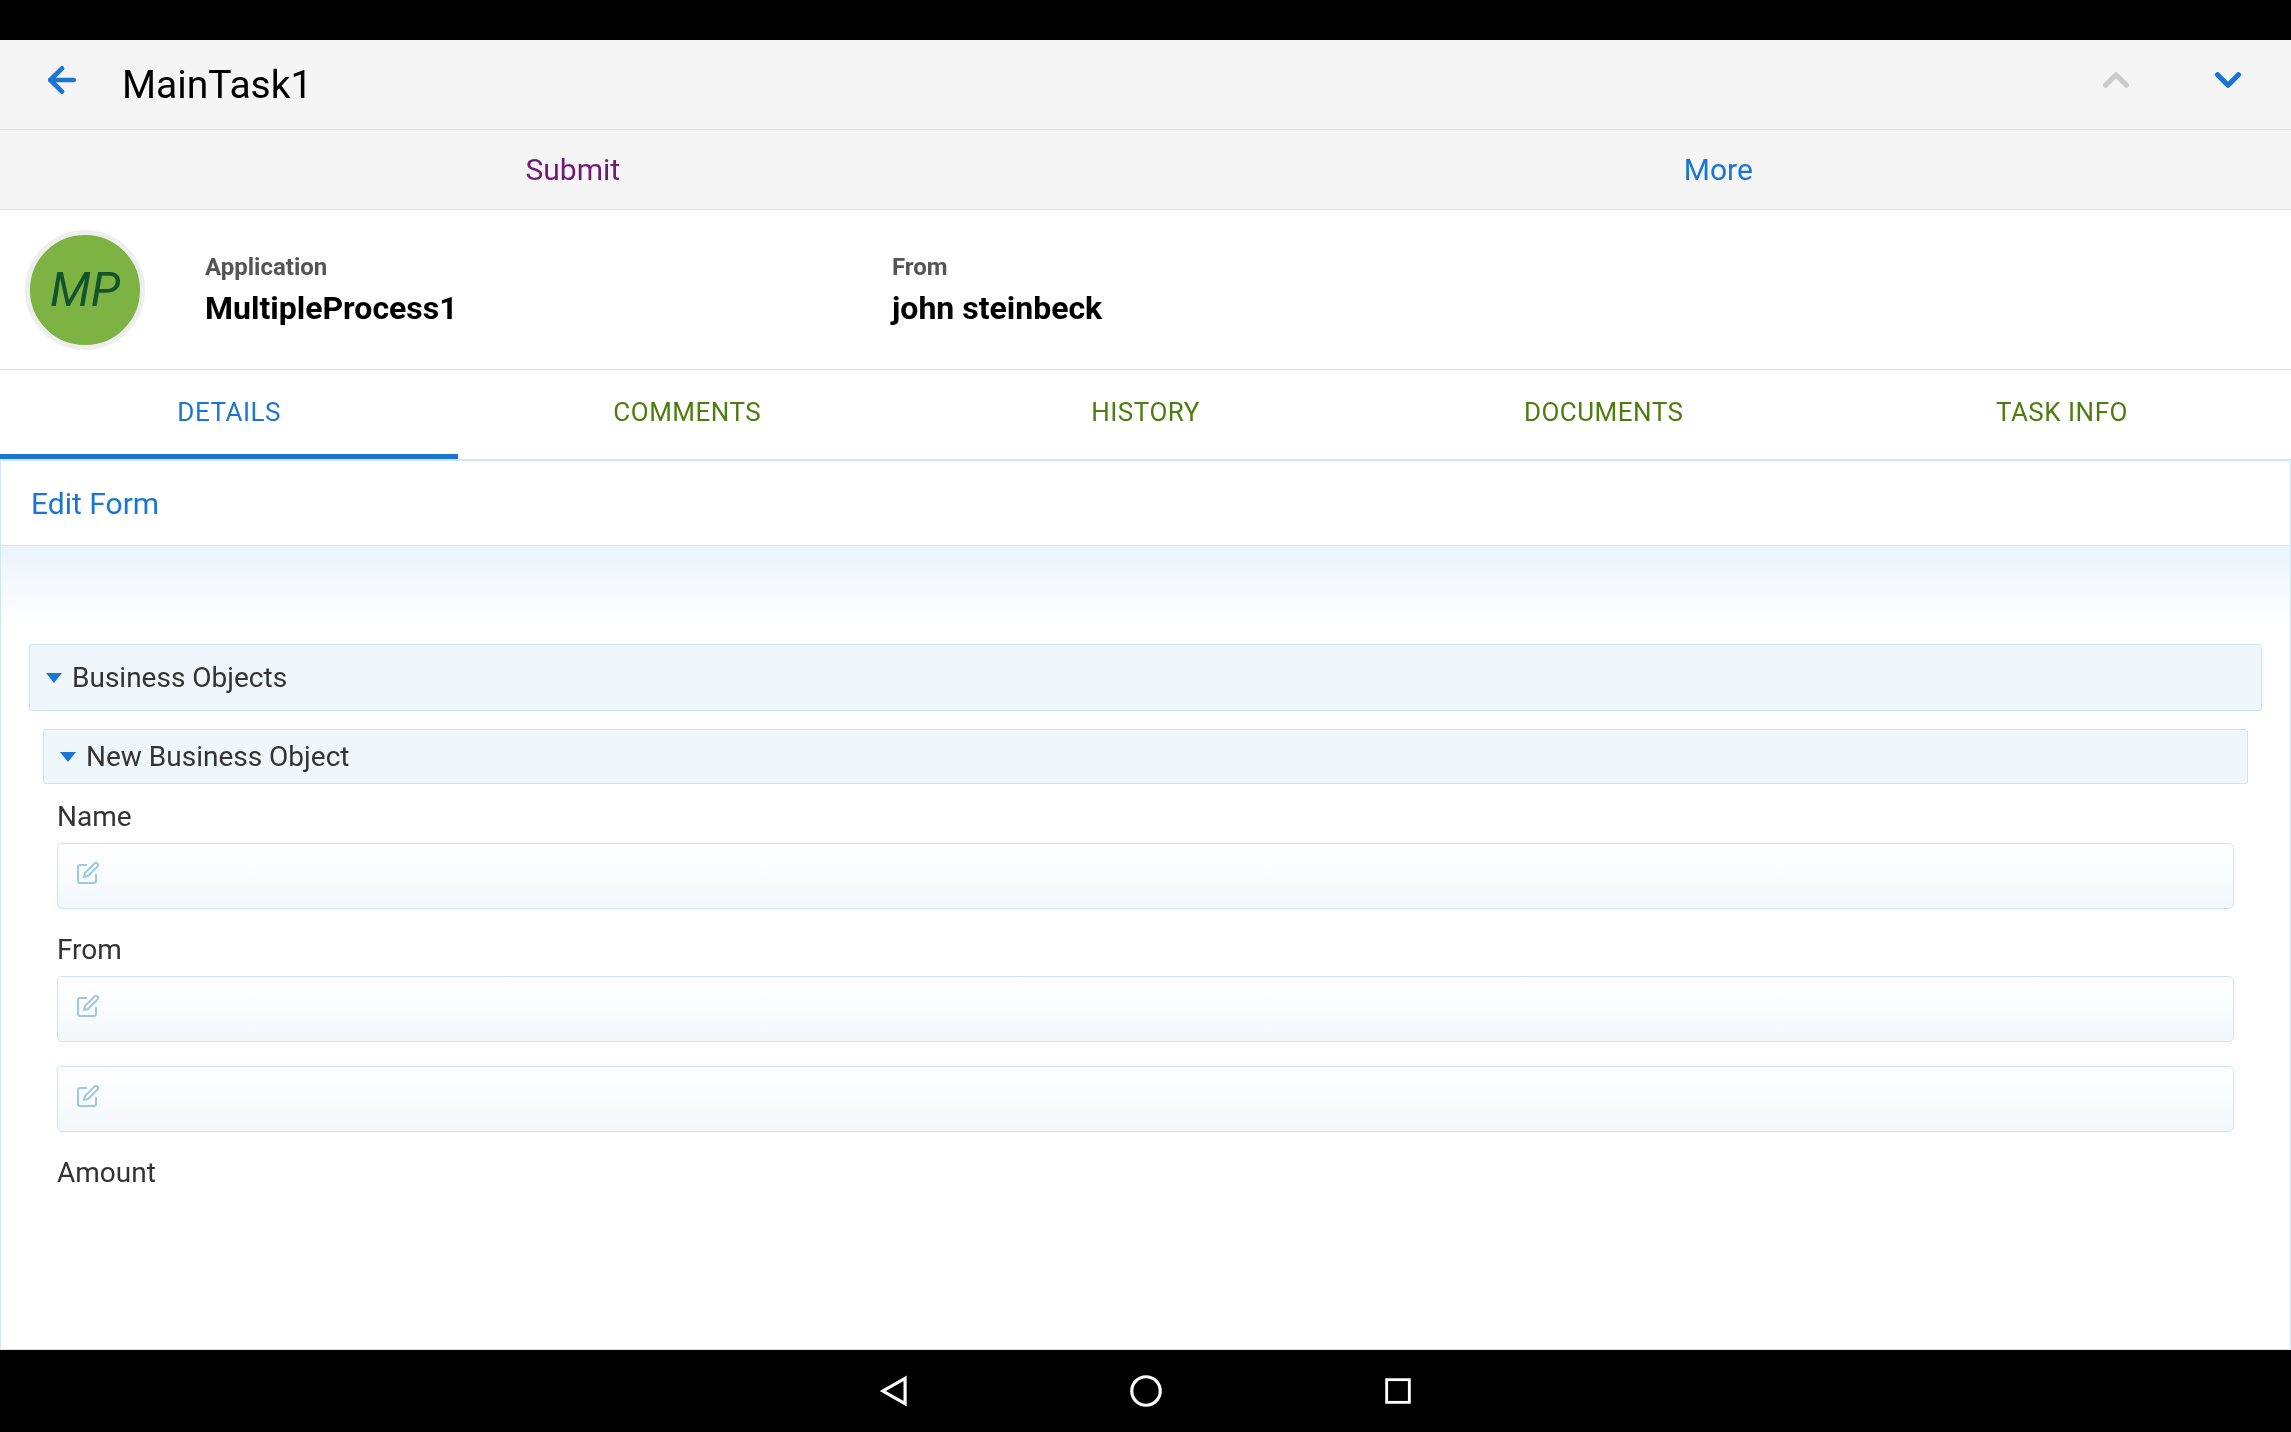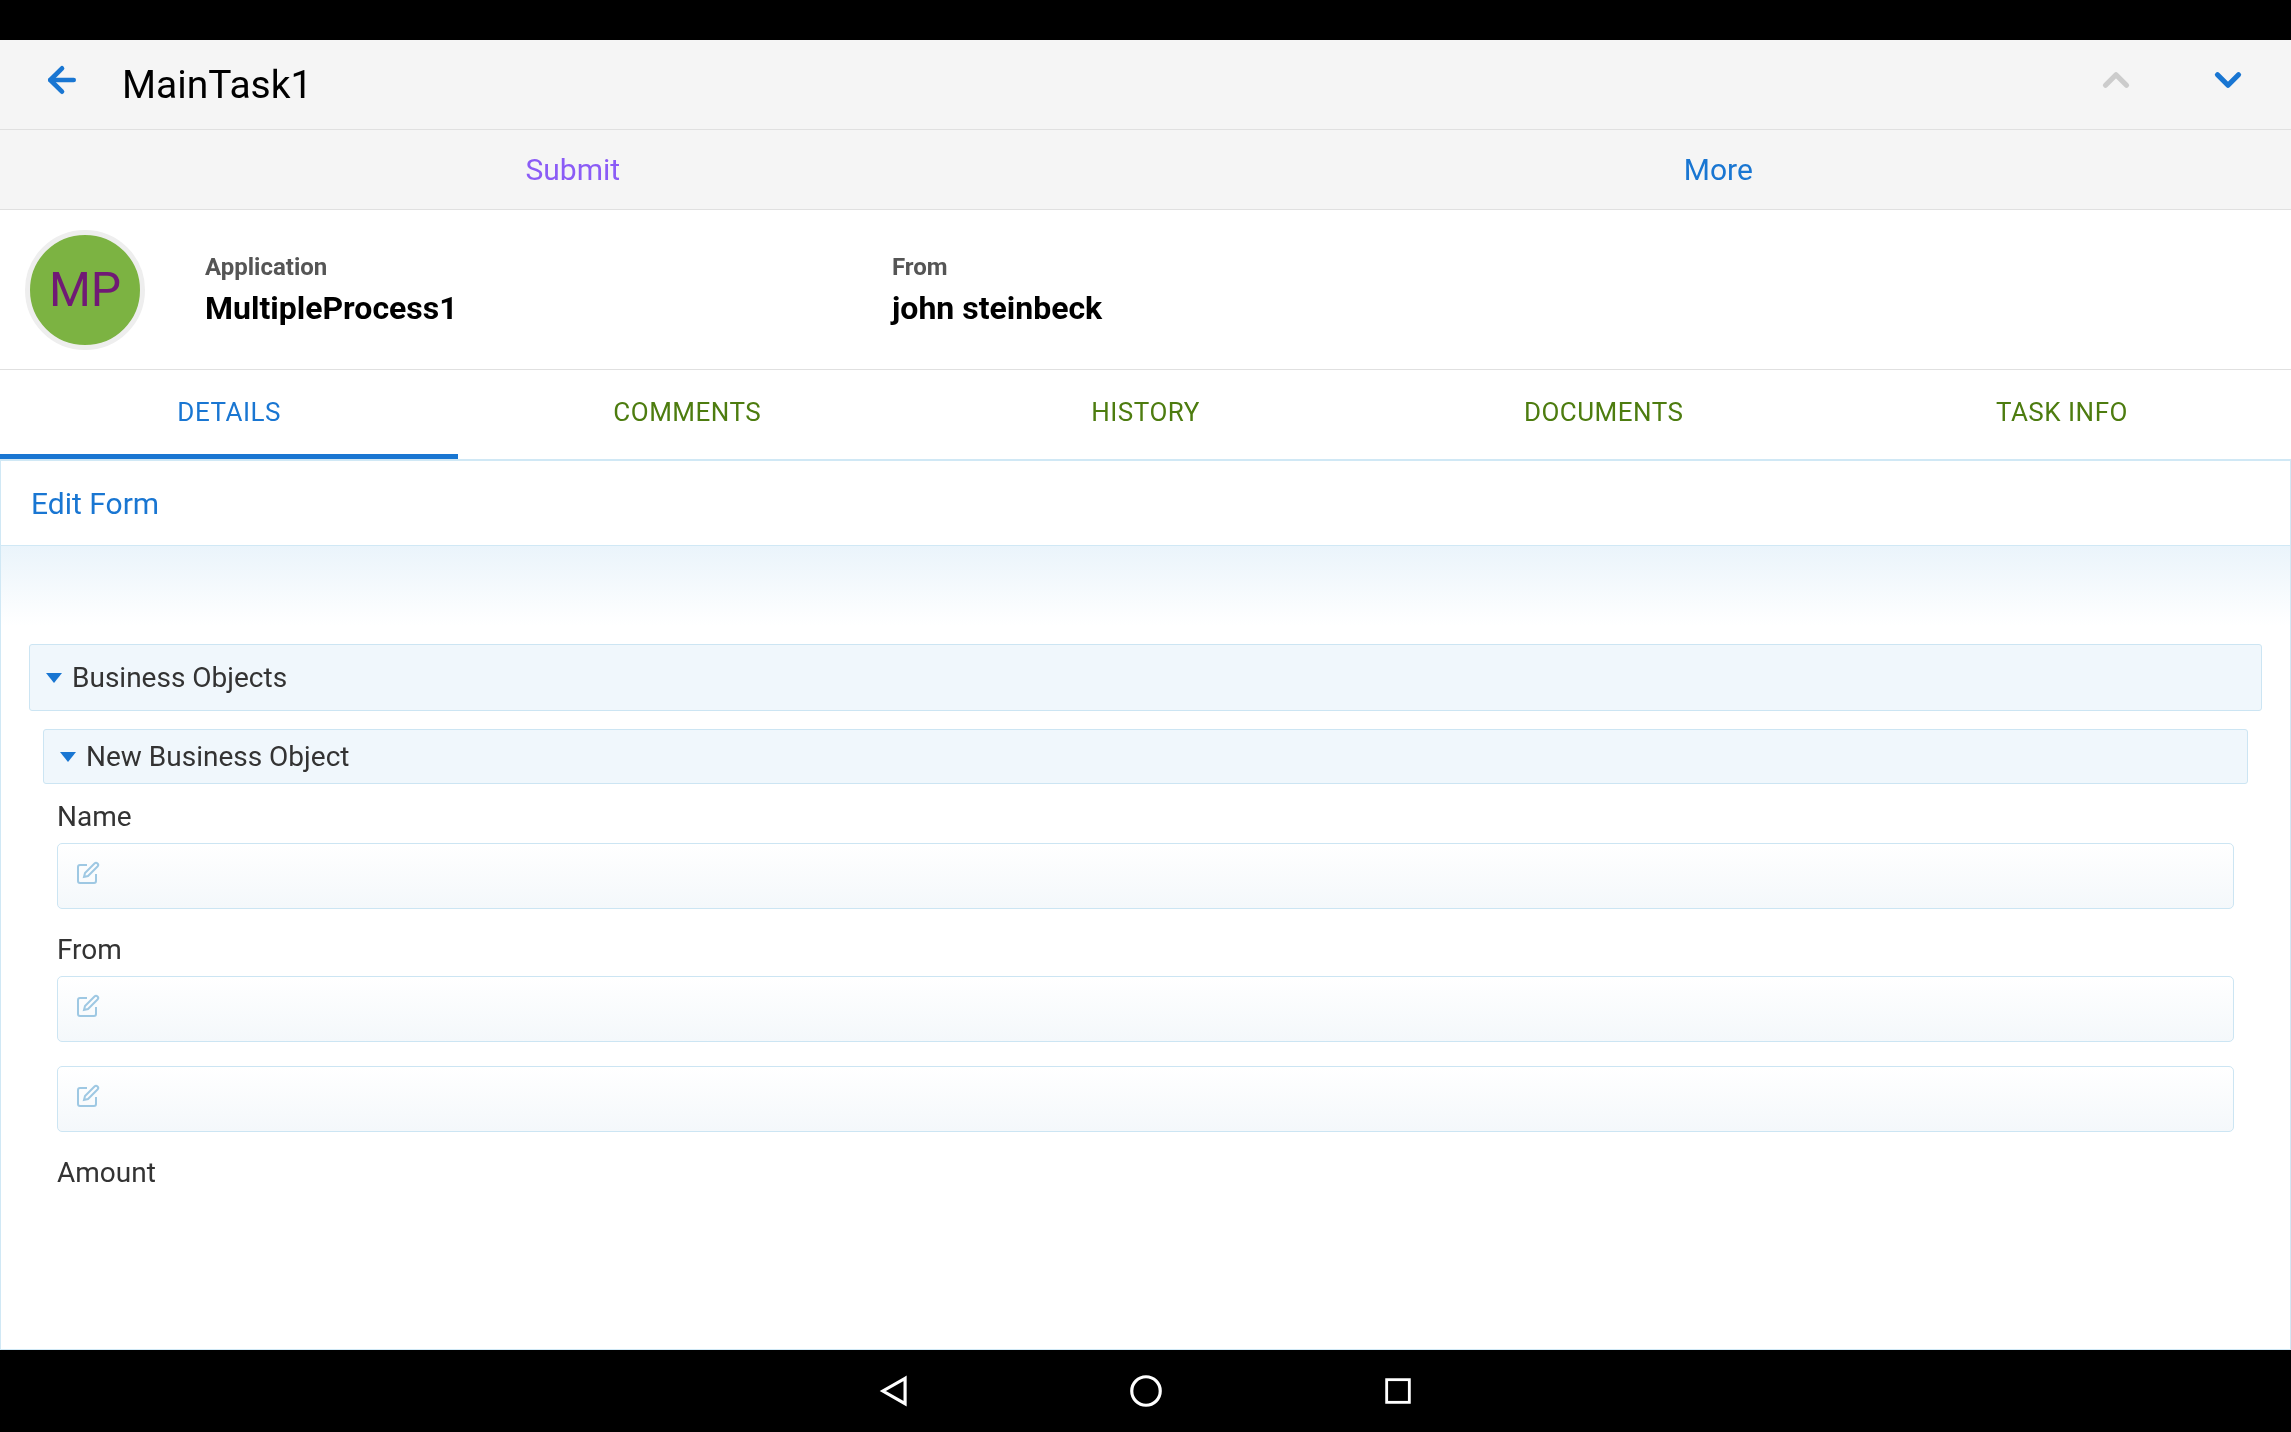--- a/index.html
+++ b/index.html
@@ -66,43 +66,44 @@
       display: flex;
     }
     .action-bar-item {
       flex: 1;
       display: flex;
       align-items: center;
       justify-content: center;
       font-size: 30px;
       cursor: pointer;
     }
-    .action-submit { color: #8b5cf6; }
+    .action-submit { color: #701a75; }
     .action-more { color: #1976d2; }
     .summary-row {
       height: 160px;
       background: #ffffff;
       border-bottom: 1px solid #e0e0e0;
       display: flex;
       align-items: center;
       padding: 0 25px;
     }
     .avatar {
       width: 120px;
       height: 120px;
       border-radius: 50%;
       background: #7cb342;
       display: flex;
       align-items: center;
       justify-content: center;
-      color: #701a75;
+      color: #14532d;
       font-size: 48px;
       font-weight: 400;
       border: 5px solid #eeeeee;
       margin-right: 60px;
+      font-style: italic;
     }
     .summary-field {
       flex: 1;
       display: flex;
       flex-direction: column;
       gap: 8px;
       font-weight: bold;
     }
     .summary-label {
       font-size: 24px;

